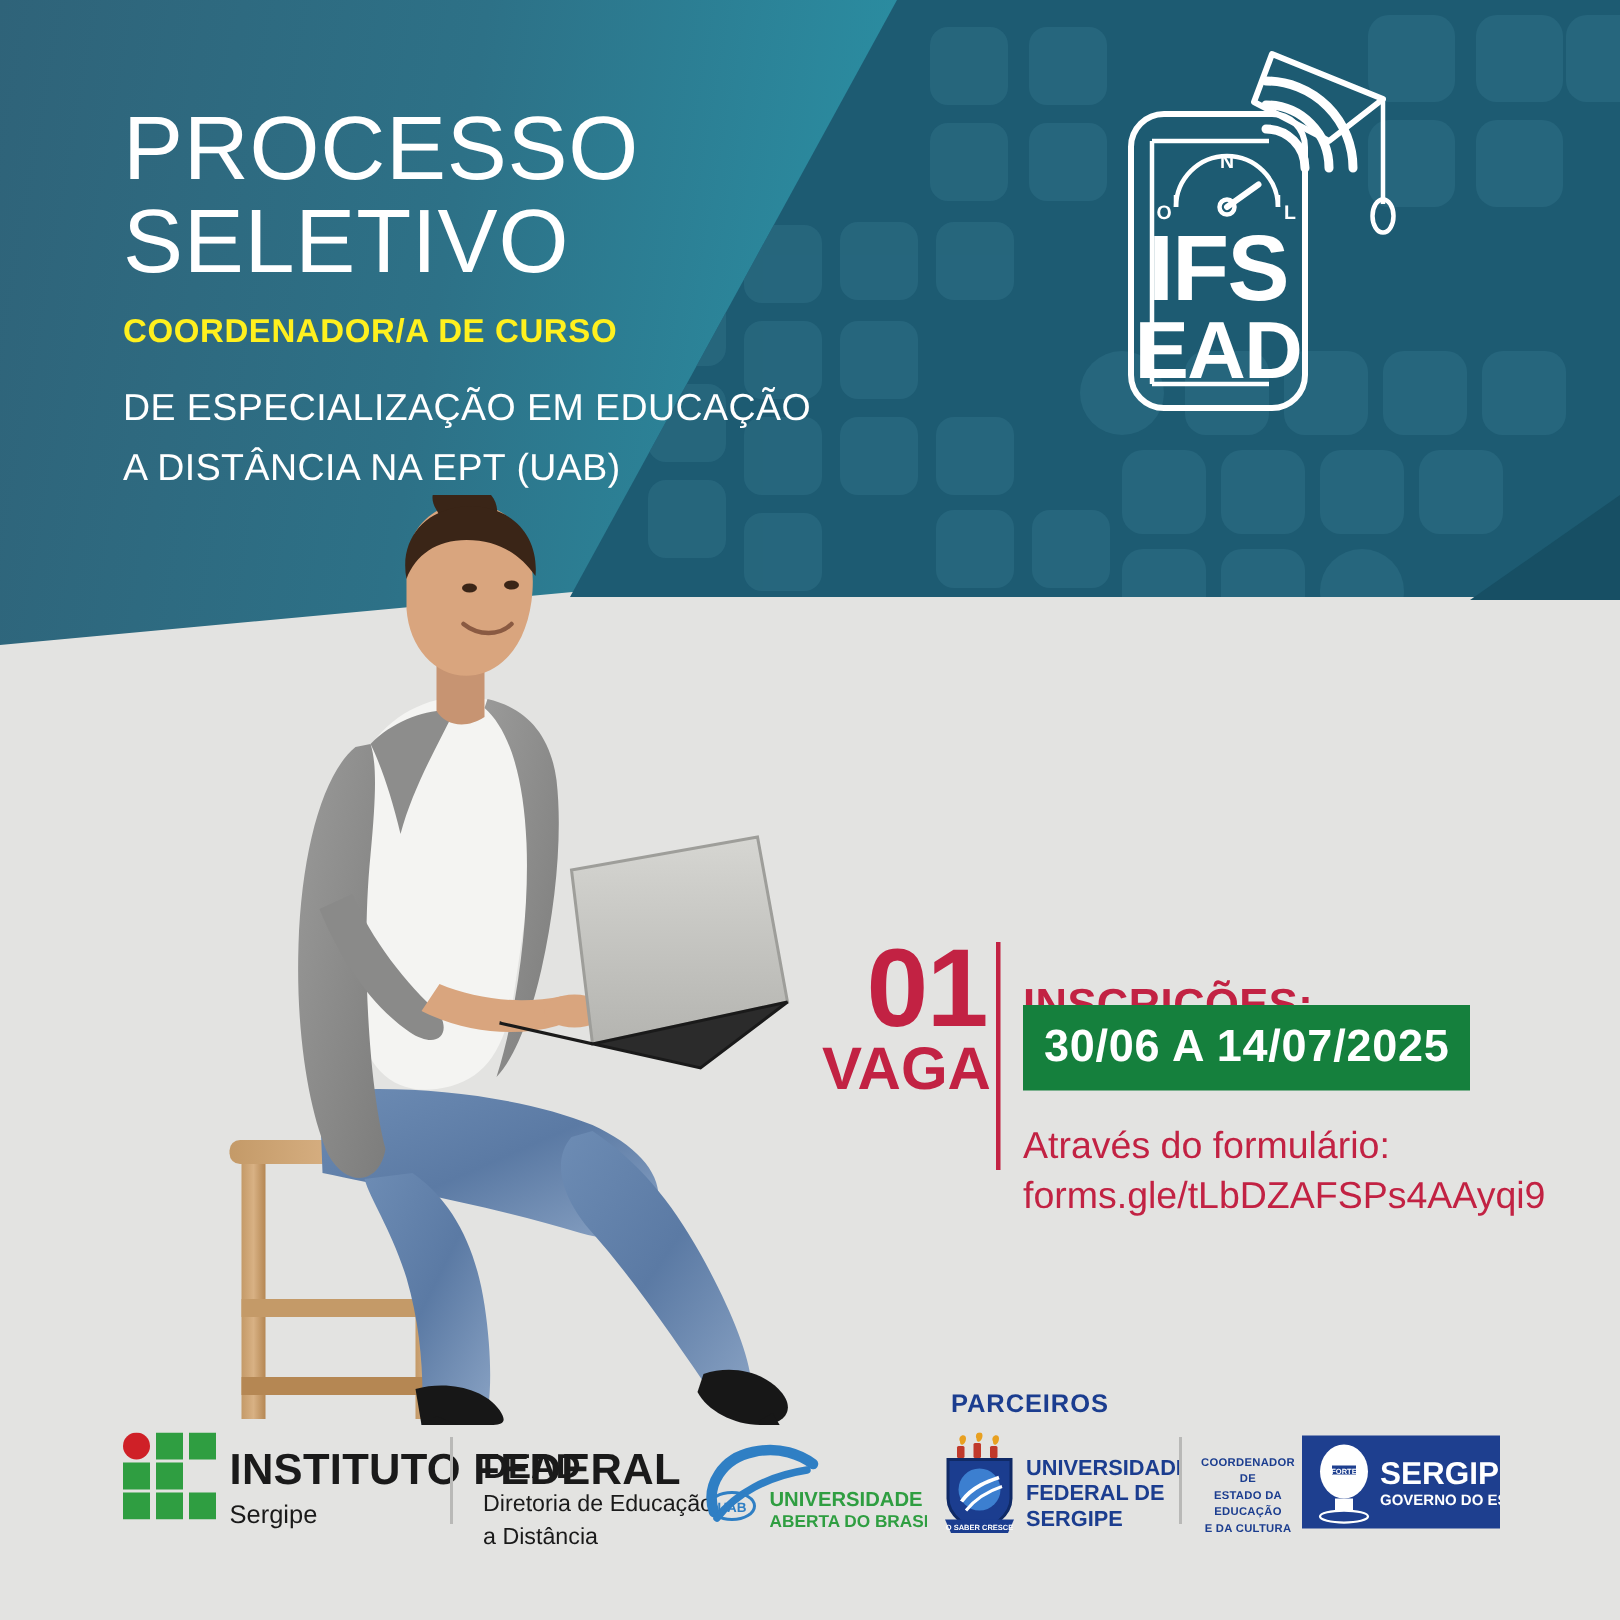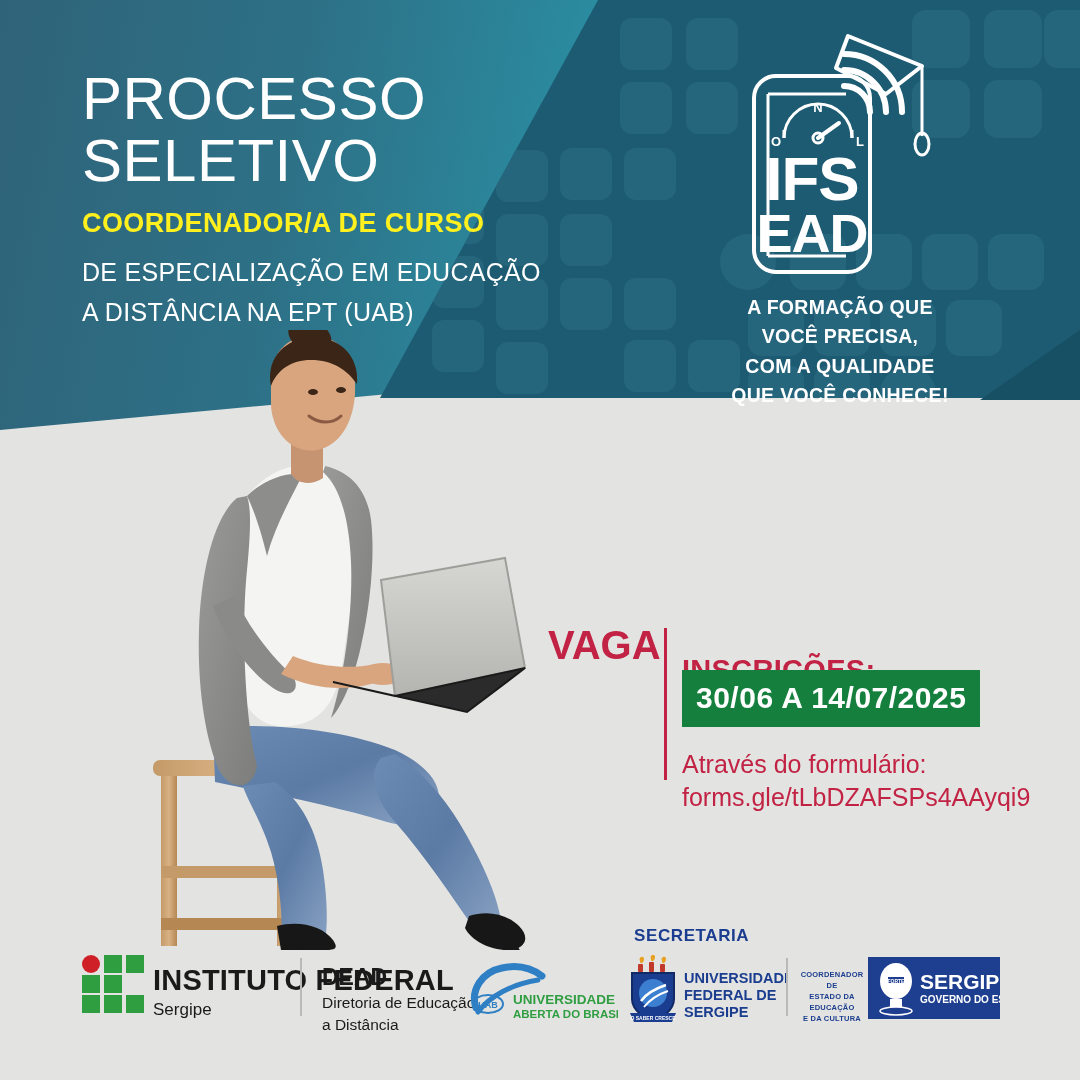--- a/index.html
+++ b/index.html
@@ -56,21 +56,21 @@
     font-size: 60px;
     line-height: 1.04;
     letter-spacing: 0.5px;
     text-transform: uppercase;
   }
   .sub-yellow {
     position: absolute;
     left: 82px; top: 208px;
     color: #fff01e;
     font-weight: bold;
-    font-size: 27px;
+    font-size: 22px;
     letter-spacing: 0.4px;
     text-transform: uppercase;
   }
   .sub-white {
     position: absolute;
     left: 82px; top: 252px;
     color: #ffffff;
     font-size: 25px;
     line-height: 1.6;
     letter-spacing: 0.3px;
@@ -280,26 +280,20 @@
       <line x1="78" y1="110" x2="99" y2="95" stroke="#ffffff" stroke-width="4" stroke-linecap="round"></line>
       <text x="36" y="118" fill="#ffffff" font-family="Liberation Sans, sans-serif" font-size="13" font-weight="bold" text-anchor="middle">O</text>
       <text x="78" y="84" fill="#ffffff" font-family="Liberation Sans, sans-serif" font-size="13" font-weight="bold" text-anchor="middle">N</text>
       <text x="120" y="118" fill="#ffffff" font-family="Liberation Sans, sans-serif" font-size="13" font-weight="bold" text-anchor="middle">L</text>
 
       <text x="72" y="172" fill="#ffffff" font-family="Liberation Sans, sans-serif" font-size="62" font-weight="bold" text-anchor="middle" letter-spacing="-1">IFS</text>
       <text x="72" y="224" fill="#ffffff" font-family="Liberation Sans, sans-serif" font-size="54" font-weight="bold" text-anchor="middle" letter-spacing="-1">EAD</text>
     </svg>
   </div>
 
-  <div class="tagline">
-    <div>A FORMAÇÃO QUE</div>
-    <div>VOCÊ PRECISA,</div>
-    <div>COM A QUALIDADE</div>
-    <div>QUE VOCÊ CONHECE!</div>
-  </div>
 
   <div class="photo">
     <svg width="470" height="620" viewBox="0 0 470 620">
       <defs>
         <linearGradient id="jeans" x1="0" y1="0" x2="1" y2="1">
           <stop offset="0%" stop-color="#6d8cb4"></stop>
           <stop offset="50%" stop-color="#5b7aa4"></stop>
           <stop offset="100%" stop-color="#8aa3c4"></stop>
         </linearGradient>
         <linearGradient id="blazer" x1="0" y1="0" x2="1" y2="1">
@@ -385,32 +379,33 @@
       <g>
         <path d="M286 250 L410 228 L430 338 L300 366 Z" fill="url(#laptopTop)"></path>
         <path d="M286 250 L410 228 L430 338 L300 366 Z" fill="none" stroke="#9e9e9a" stroke-width="2"></path>
         <path d="M238 352 L300 366 L430 338 L372 382 Z" fill="#2b2b2b"></path>
         <path d="M238 352 L300 366 L430 338 L372 382 Z" fill="none" stroke="#1a1a1a" stroke-width="2"></path>
       </g>
     </svg>
   </div>
 
   <div class="vagas">
+    <div class="num">01</div>
     <div class="lbl">VAGA</div>
   </div>
   <div class="vdivider"></div>
 
   <div class="insc-title">INSCRIÇÕES:</div>
   <div class="insc-dates">30/06 A 14/07/2025</div>
   <div class="insc-note">
     <div>Através do formulário:</div>
     <div>forms.gle/tLbDZAFSPs4AAyqi9</div>
   </div>
 
-  <div class="parceiros">SECRETARIA</div>
+  <div class="parceiros">PARCEIROS</div>
 
   <div class="if-logo">
     <svg width="62" height="58" viewBox="0 0 62 58">
       <circle cx="9" cy="9" r="9" fill="#cf2027"></circle>
       <rect x="22" y="0" width="18" height="18" fill="#2f9e41"></rect>
       <rect x="44" y="0" width="18" height="18" fill="#2f9e41"></rect>
       <rect x="0" y="20" width="18" height="18" fill="#2f9e41"></rect>
       <rect x="22" y="20" width="18" height="18" fill="#2f9e41"></rect>
       <rect x="0" y="40" width="18" height="18" fill="#2f9e41"></rect>
       <rect x="22" y="40" width="18" height="18" fill="#2f9e41"></rect>

